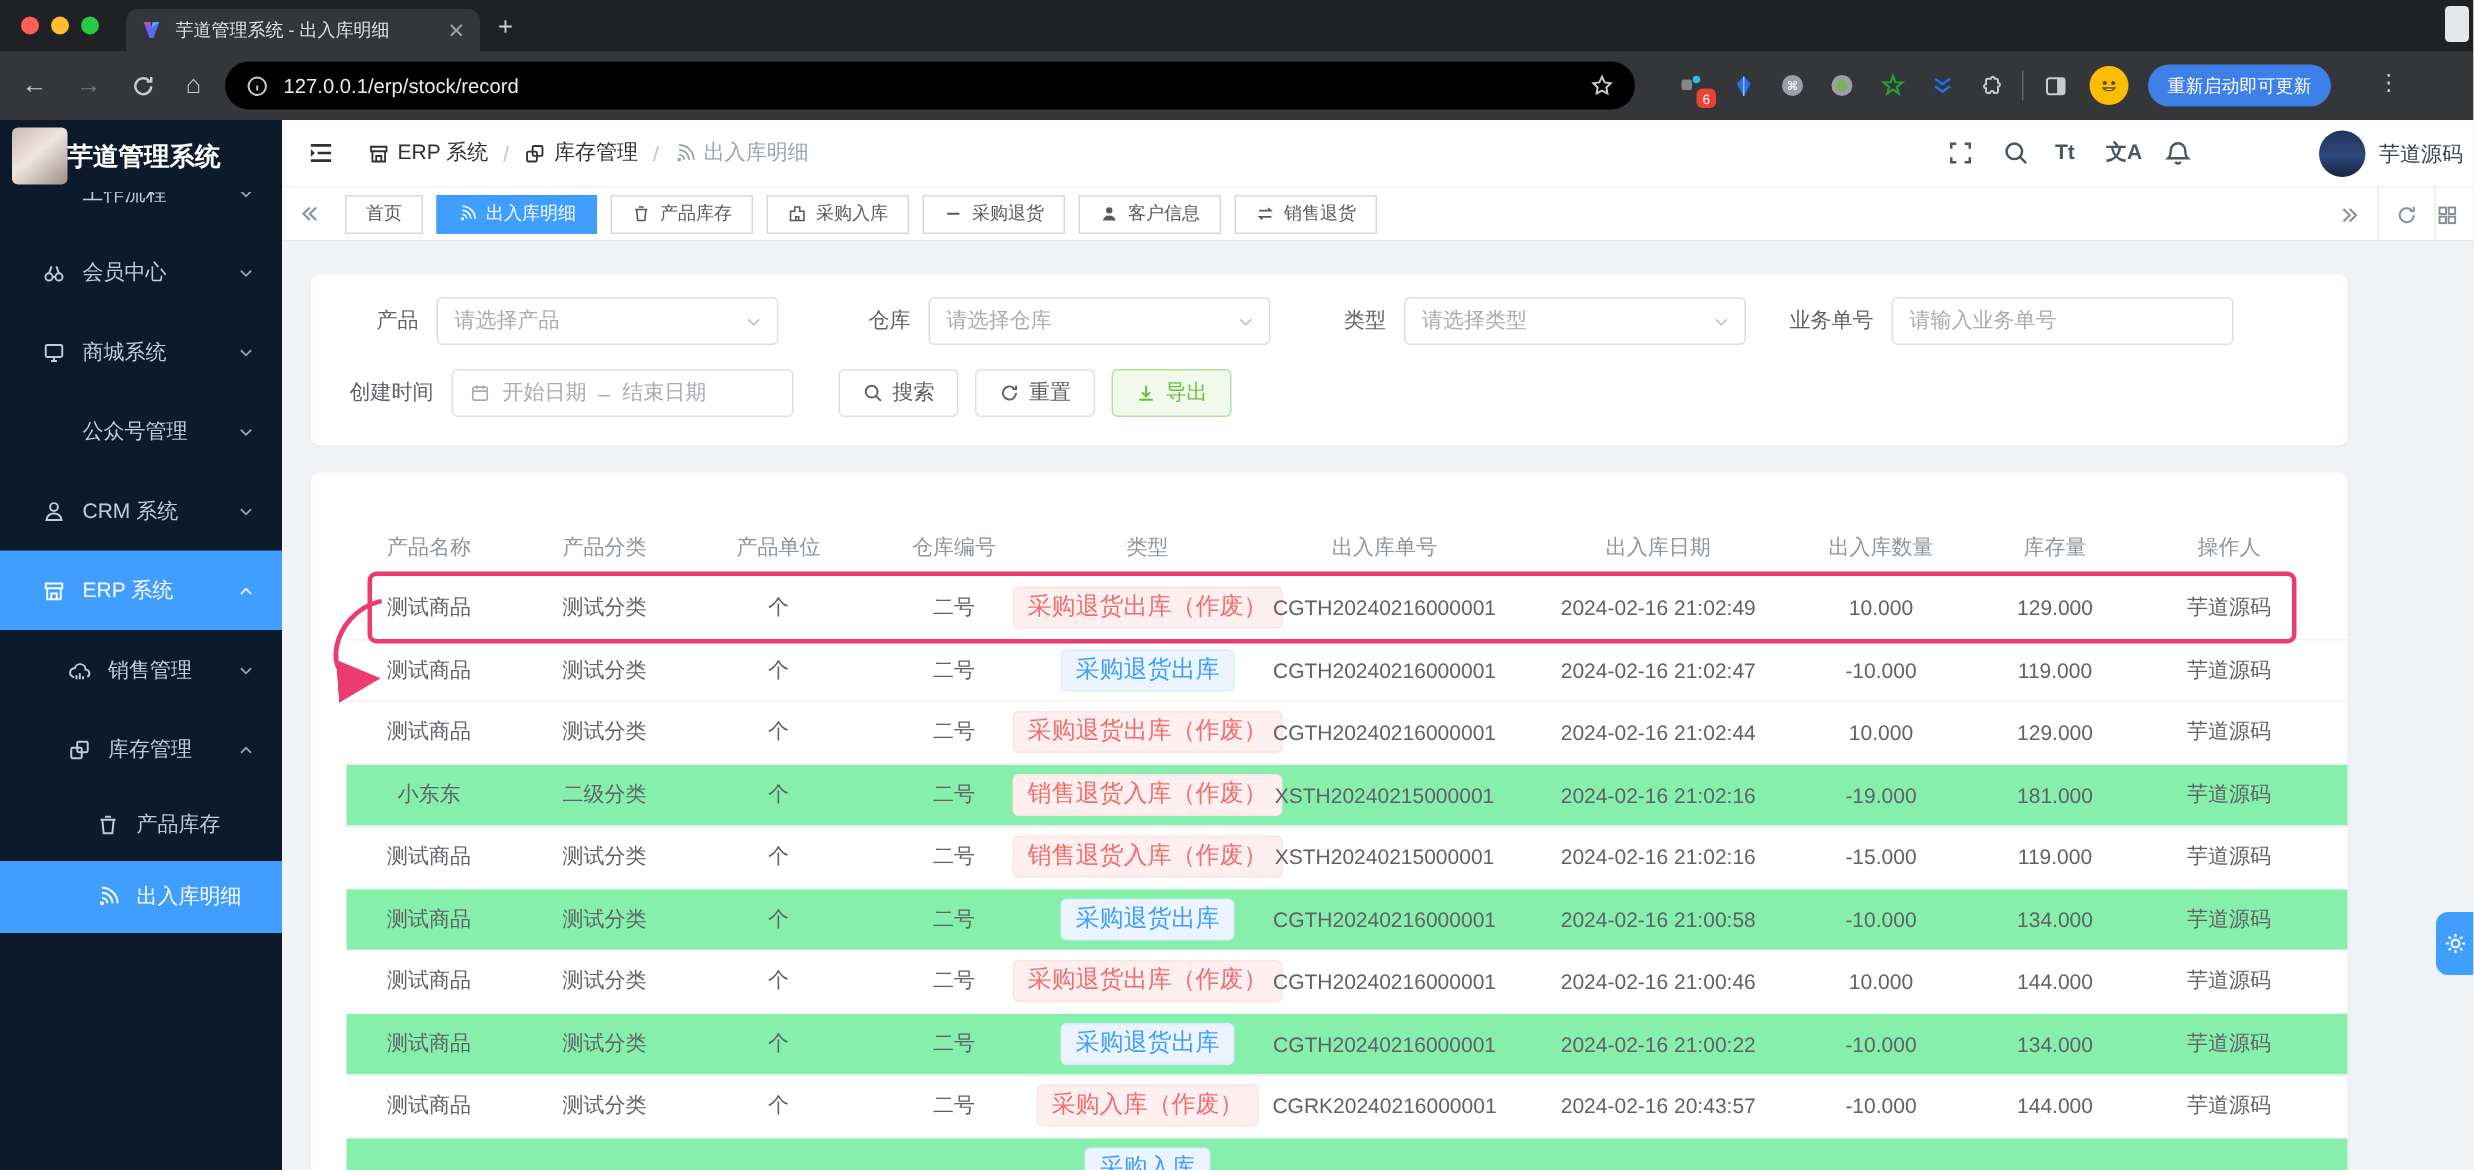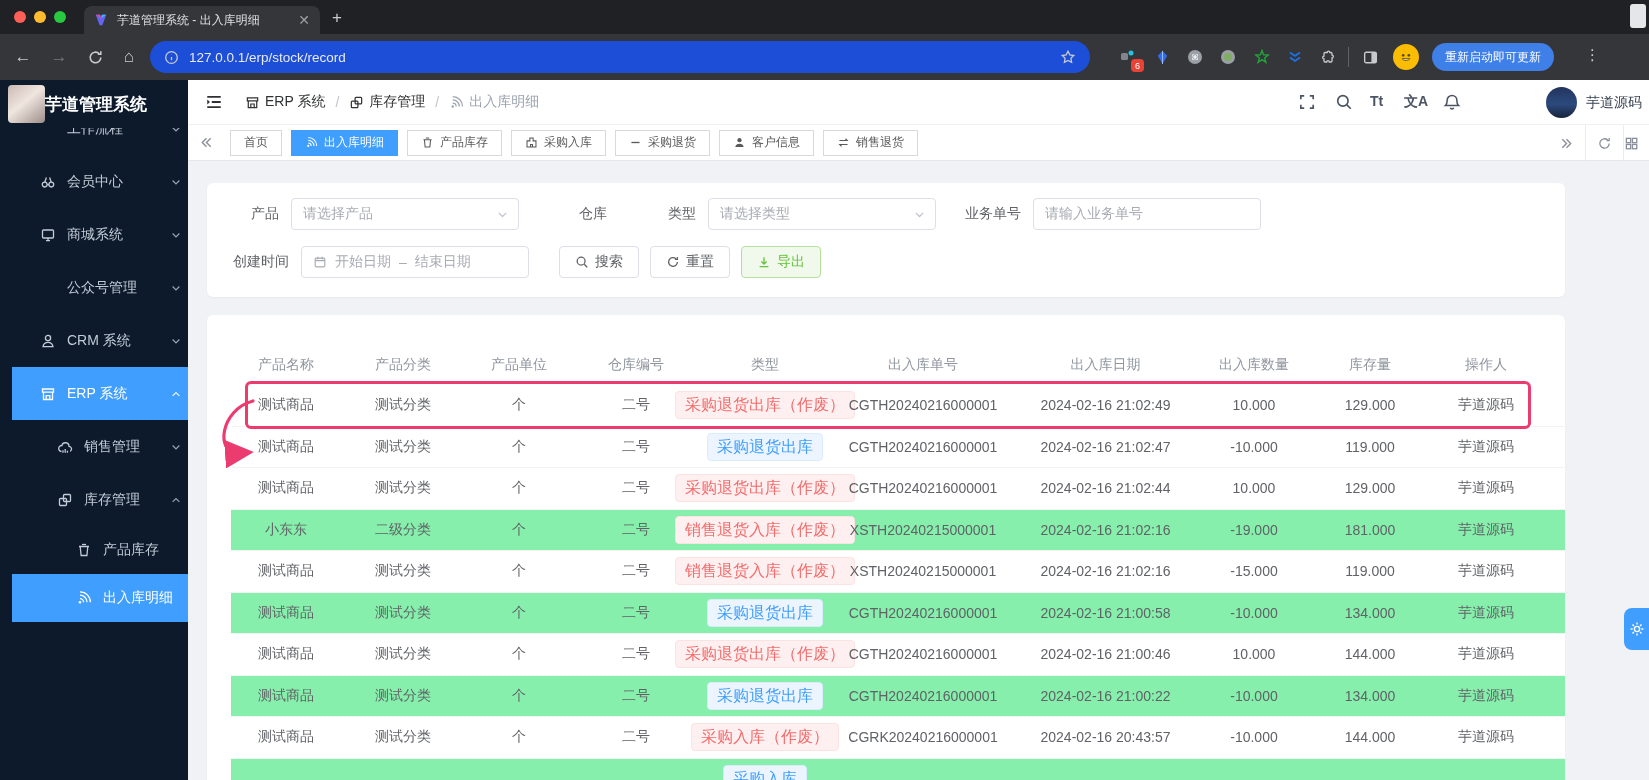--- a/index.html
+++ b/index.html
@@ -17,21 +17,21 @@
   .favicon { width:14px; height:14px; margin-right:9px; }
   .btab-title { color:#dfe1e5; font-size:12px; white-space:nowrap; overflow:hidden; flex:1; }
   .btab-close { color:#9aa0a6; font-size:14px; margin-left:8px; cursor:default; }
   .newtab { position:absolute; left:332px; top:8px; color:#c7cbd0; font-size:17px; }
   .corner-box { position:absolute; right:3px; top:4px; width:16px; height:24px; background:#e4e6e8; border-radius:3px; }
 
   .toolbar { position:absolute; left:0; top:34px; width:100%; height:46px; background:#35363a; }
   .nav-ic { position:absolute; top:12px; width:22px; height:22px; color:#c7cbd0; font-size:17px;
     display:flex; align-items:center; justify-content:center; }
   .dim { color:#75797d; }
-  .urlbar { position:absolute; left:150px; top:7px; width:940px; height:32px; background:#1d4ed8;
+  .urlbar { position:absolute; left:150px; top:7px; width:940px; height:32px; background:#000000;
     border-radius:16px; display:flex; align-items:center; padding:0 14px; }
   .url-text { color:#e8eaed; font-size:13.5px; margin-left:10px; flex:1; }
   .ic-svg { display:inline-flex; }
   .ic-svg svg { display:block; }
   .ext { position:absolute; top:13px; width:20px; height:20px; display:flex; align-items:center; justify-content:center; }
   .ext-badge { position:absolute; right:-6px; bottom:-5px; background:#ea4335; color:#fff; font-size:9px;
     min-width:13px; height:13px; border-radius:4px; display:flex; align-items:center; justify-content:center; padding:0 2px; }
   .tdiv { position:absolute; top:13px; width:1px; height:20px; background:#5f6368; }
   .profile { position:absolute; top:10px; width:26px; height:26px; border-radius:50%; background:#fbbc04;
     display:flex; align-items:center; justify-content:center; }
@@ -40,21 +40,21 @@
   .kebab { position:absolute; top:12px; color:#c7cbd0; font-size:15px; letter-spacing:0; }
 
   
   .app { position:absolute; left:0; top:80px; width:1649px; height:700px; display:flex; }
   .sidebar { position:relative; width:188px; background:#0c1a2c; overflow:hidden; flex:none; }
   .logo-row { position:absolute; left:0; top:0; width:100%; height:48px; background:#0c1a2c; z-index:3;
     display:flex; align-items:center; padding-left:8px; }
   .logo-img { width:37px; height:38px; border-radius:4px;
     background:linear-gradient(140deg,#cab9b3 0%,#efe6df 45%,#9d8d89 100%); }
   .logo-title { color:#fff; font-size:17px; font-weight:bold; margin-left:0; white-space:nowrap; }
-  .menu { position:absolute; left:0; top:22px; width:100%;margin-left:12px; }
+  .menu { position:absolute; left:0; top:22px; width:100%; }
   .mi { position:relative; display:flex; align-items:center; height:53px; color:#c3cbd6; font-size:14px;
     padding-left:28px; cursor:pointer; }
   .mi.lvl2 { padding-left:45px; }
   .mi.lvl3 { padding-left:64px; height:48px; }
   .mi.on { background:#409eff; color:#fff; }
   .mi-ic { width:18px; height:18px; margin-right:9px; flex:none; display:flex; align-items:center; }
   .mi-ic svg { width:16px; height:16px; }
   .mi-lb { flex:1; white-space:nowrap; }
   .mi-ch { margin-right:18px; color:#98a3b0; display:flex; }
   .mi.on .mi-ch { color:#eaf2ff; }
@@ -518,20 +518,28 @@
             <span class="flabel w48">产品</span>
             <div class="fctl">
               <span>请选择产品</span>
               <span class="suffix ic-svg">
                   <svg viewBox="0 0 16 16" width="13" height="13" fill="none" stroke="currentColor" stroke-width="1.5">
                     <path d="M3.5 6l4.5 4.5L12.5 6"></path>
                   </svg>
                 </span>
             </div>
             <span class="flabel w56 ml32">仓库</span>
+            <div class="fctl">
+              <span>请选择仓库</span>
+              <span class="suffix ic-svg">
+                  <svg viewBox="0 0 16 16" width="13" height="13" fill="none" stroke="currentColor" stroke-width="1.5">
+                    <path d="M3.5 6l4.5 4.5L12.5 6"></path>
+                  </svg>
+                </span>
+            </div>
             <span class="flabel w56 ml21">类型</span>
             <div class="fctl">
               <span>请选择类型</span>
               <span class="suffix ic-svg">
                   <svg viewBox="0 0 16 16" width="13" height="13" fill="none" stroke="currentColor" stroke-width="1.5">
                     <path d="M3.5 6l4.5 4.5L12.5 6"></path>
                   </svg>
                 </span>
             </div>
             <span class="flabel w72 ml13">业务单号</span>

